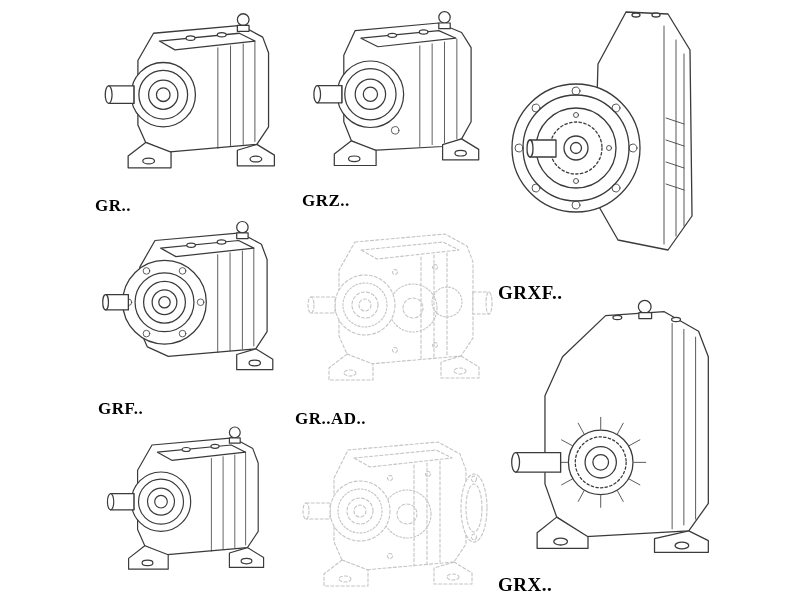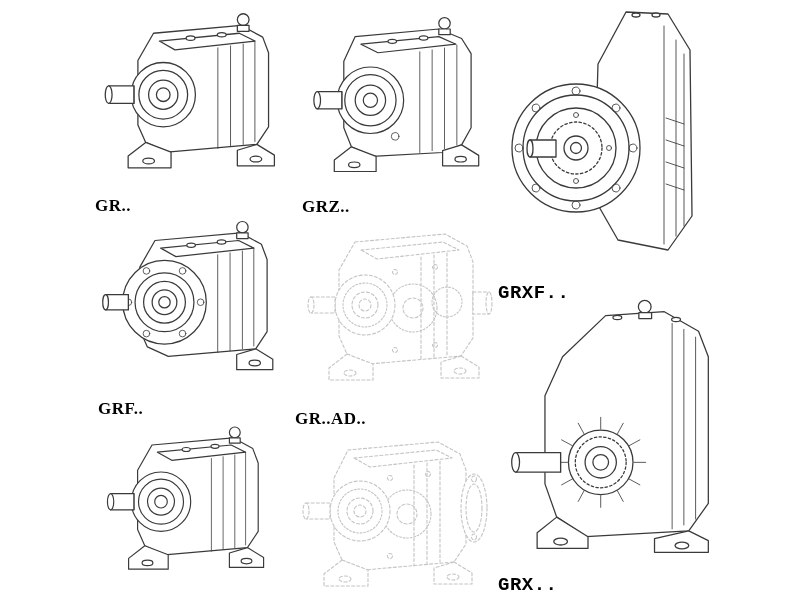--- a/index.html
+++ b/index.html
@@ -2,21 +2,21 @@
 <html><head>
 <meta charset="utf-8">
 <style>
   html,body{margin:0;padding:0;background:#ffffff;}
   #canvas{position:relative;width:800px;height:600px;background:#ffffff;overflow:hidden;
           font-family:"Liberation Serif", serif;}
   .fig{position:absolute;display:flex;flex-direction:column;align-items:flex-start;margin:0;}
   .fig svg{width:100%;height:auto;display:block;}
   .lbl{font-weight:700;color:#000;font-size:17px;letter-spacing:0.5px;margin-top:2px;
        font-family:"Liberation Serif", serif;}
-  .lbl.big{font-size:19px;font-family:Liberation Mono, monospace;}
+  .lbl.big{font-size:19px;}
   
   .ln{fill:none;stroke:#3a3a3a;stroke-width:1.3;stroke-linejoin:round;stroke-linecap:round;}
   .fw{fill:#ffffff;stroke:#3a3a3a;stroke-width:1.3;stroke-linejoin:round;stroke-linecap:round;}
   .th{stroke-width:0.85;}
   .te{stroke-dasharray:2.4 2.4;}
   
   .pl{fill:none;stroke:#c4c4c4;stroke-width:1.1;stroke-linejoin:round;stroke-linecap:round;stroke-dasharray:3 2.2;}
   .pf{fill:#ffffff;stroke:#c4c4c4;stroke-width:1.1;stroke-linejoin:round;stroke-linecap:round;stroke-dasharray:3 2.2;}
   .pt{stroke-dasharray:1.8 1.8;}
 </style>
@@ -42,21 +42,21 @@
       <circle class="ln" cx="70" cy="93" r="25"></circle>
       <circle class="ln" cx="70" cy="93" r="15"></circle>
       <circle class="ln" cx="70" cy="93" r="7"></circle>
       <path class="fw" d="M14 84 L40 84 L40 102 L14 102 Z"></path>
       <ellipse class="fw" cx="14" cy="93" rx="3.5" ry="9"></ellipse>
       <line class="ln th" x1="40" y1="84" x2="40" y2="102"></line>
     </svg>
     <figcaption class="lbl">GR..</figcaption>
   </figure>
 
-  <figure class="fig" style="left:302px;top:10px;width:190px">
+  <figure class="fig" style="left:302px;top:4px;width:190px">
     <svg viewBox="0 0 200 195">
       <path class="fw" d="M56 28 L144 20 L168 30 L178 46 L178 124 L168 142 L148 150 L74 154 L52 144 L44 124 L44 54 Z"></path>
       <path class="ln" d="M62 36 L144 28 L162 36 L80 45 Z"></path>
       <path class="ln th" d="M124 44 L124 150 M137 42 L137 148 M150 40 L150 146 M163 37 L163 142"></path>
       <ellipse class="fw" cx="95" cy="33" rx="4.5" ry="2.2"></ellipse>
       <ellipse class="fw" cx="128" cy="29.5" rx="4.5" ry="2.2"></ellipse>
       <circle class="fw" cx="150" cy="14" r="6"></circle>
       <rect class="fw" x="144" y="20" width="12" height="6"></rect>
       <path class="fw" d="M52 144 L34 158 L34 170 L78 170 L78 154 Z"></path>
       <path class="fw" d="M168 142 L186 153 L186 164 L148 164 L148 148 Z"></path>

